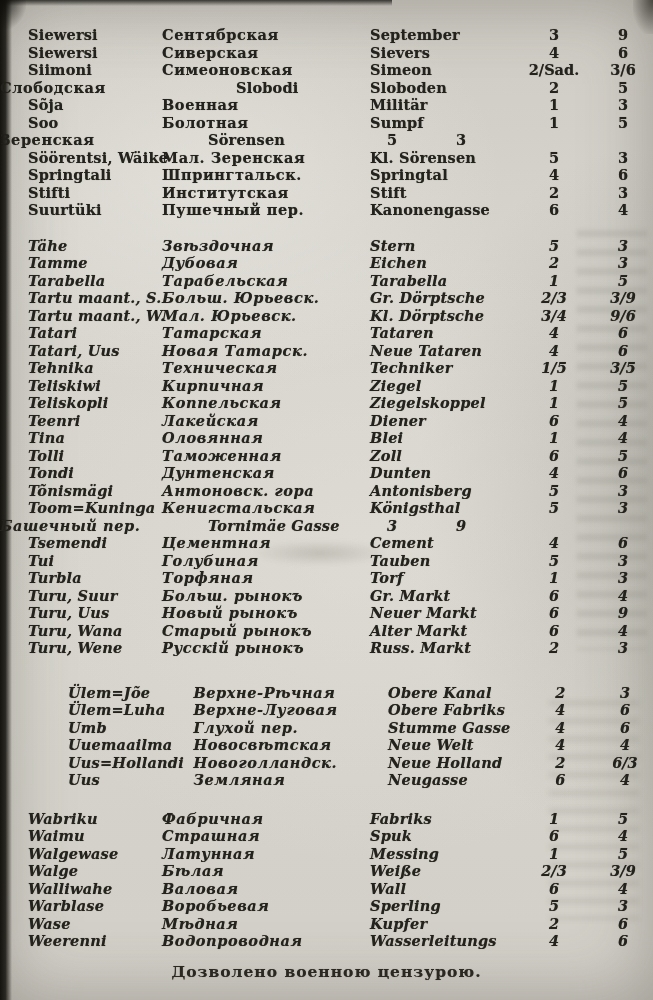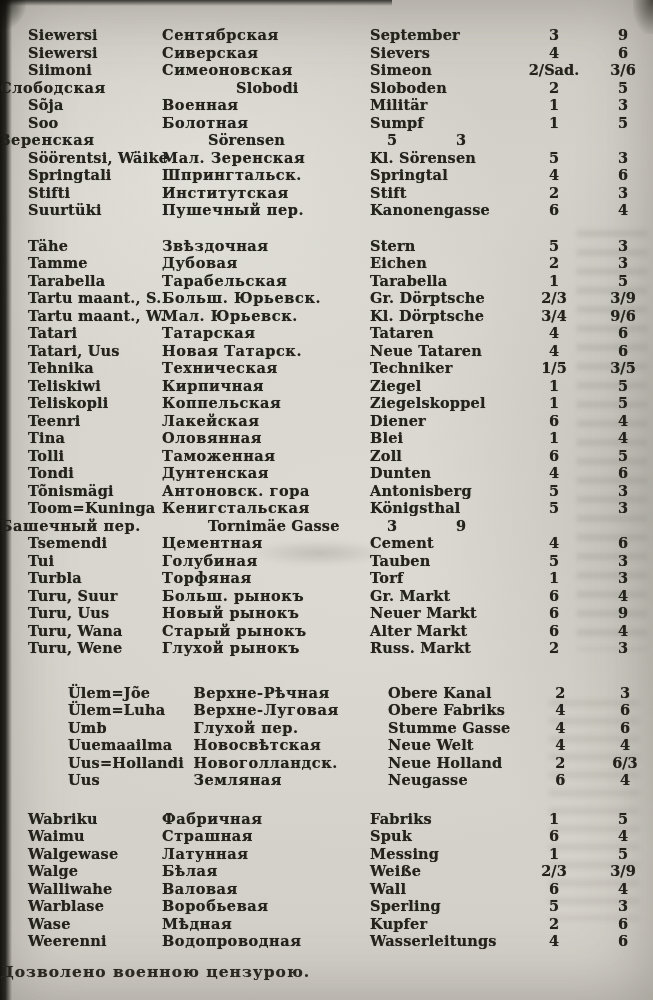--- a/index.html
+++ b/index.html
@@ -44,39 +44,39 @@
   .smudge-c{left:250px;top:540px;width:140px;height:26px;
     background:radial-gradient(ellipse, rgba(130,126,116,0.3), rgba(130,126,116,0) 70%);
     filter:blur(2px);}
 
   
   .table{
     position:absolute;left:0;top:26px;width:653px;
     color:#24221c;
   }
   .section{margin:0;}
-  .section + .section{margin-top:18px;}
+  .section + .section{margin-top:18px;font-style:italic;}
   .section.gap-l{margin-top:27px;padding-left:40px;}
   .section.gap-m{margin-top:21px;}
   .row{
     display:flex;align-items:baseline;height:17.5px;line-height:17.5px;
     white-space:nowrap;
   }
   .cell{display:block;font-weight:700;font-size:14.5px;
     text-shadow:0 0 0.7px rgba(20,18,12,0.55);
     filter:blur(0.2px);
   }
   .cell-estonian{width:134px;padding-left:28px;letter-spacing:0.2px;}
   .cell-russian{width:208px;letter-spacing:0.6px;}
   .cell-german{width:145px;letter-spacing:0.2px;}
   .cell-num1{width:78px;text-align:center;}
   .cell-num2{width:60px;text-align:center;}
 
   .footer{
-    position:absolute;left:0;top:962px;width:653px;text-align:left;
+    position:absolute;left:0;top:962px;width:653px;text-align:center;
     font-size:15.5px;font-weight:700;letter-spacing:1px;color:#2a2821;
     text-shadow:0 0 0.7px rgba(20,18,12,0.5);
     filter:blur(0.2px);
   }
 </style>
 </head>
 <body>
 
 <div class="page">
   <div class="edge-left"></div>
@@ -322,21 +322,21 @@
         </div>
         <div class="row">
           <span class="cell cell-estonian">Turu, Wana</span>
           <span class="cell cell-russian">Старый рынокъ</span>
           <span class="cell cell-german">Alter Markt</span>
           <span class="cell cell-num1">6</span>
           <span class="cell cell-num2">4</span>
         </div>
         <div class="row">
           <span class="cell cell-estonian">Turu, Wene</span>
-          <span class="cell cell-russian">Глухой рынокъ</span>
+          <span class="cell cell-russian">Русскій рынокъ</span>
           <span class="cell cell-german">Russ. Markt</span>
           <span class="cell cell-num1">2</span>
           <span class="cell cell-num2">3</span>
         </div>
       </div>
       <div class="section gap-l">
         <div class="row">
           <span class="cell cell-estonian">Ülem=Jõe</span>
           <span class="cell cell-russian">Верхне-Рѣчная</span>
           <span class="cell cell-german">Obere Kanal</span>

